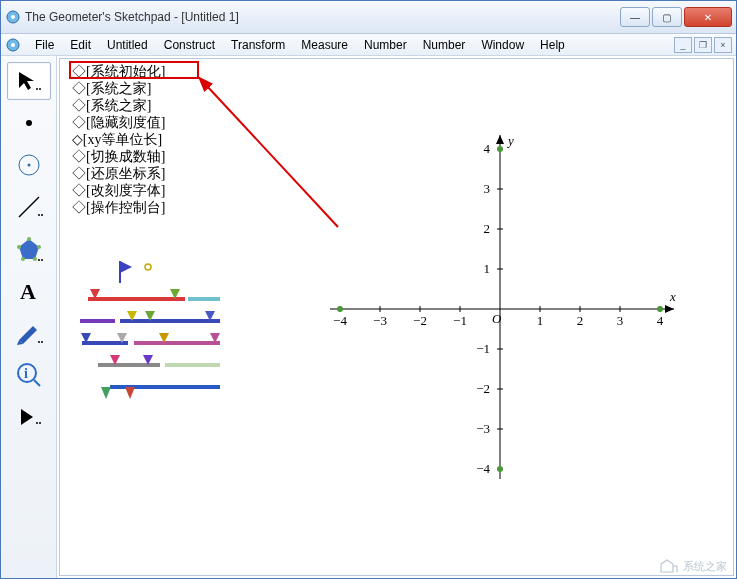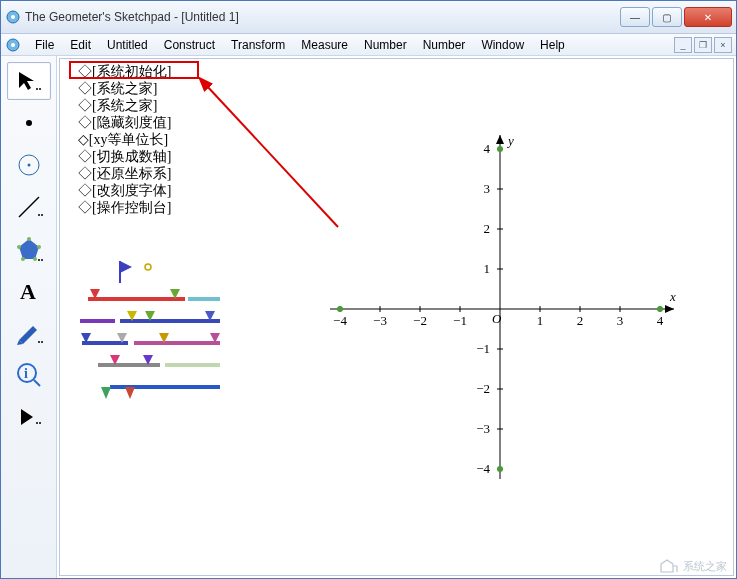--- a/index.html
+++ b/index.html
@@ -14,21 +14,21 @@
   .menubar { height: 22px; background: linear-gradient(to bottom, #f9fbfe, #e8eff8); display: flex; align-items: center; padding: 0 4px; border-bottom: 1px solid #c8d6e8; font-size: 12px;}
   .menubar .appicon { width:16px; height:16px; margin-right:6px;}
   .menubar .menuitem { padding: 16px 8px; cursor: default; }
   .doccontrols { margin-left:auto; display:flex; gap:2px;}
   .doccontrols .dc { width:18px;height:16px;border:1px solid #9ab0d0;background:#eaf1fa;display:flex;align-items:center;justify-content:center;font-size:9px;color:#456;}
   .body { flex:1; display:flex; background:#fff; overflow:hidden;}
   .toolbar { width: 56px; background: linear-gradient(to bottom, #f8fafd, #edf2f8); border-right: 1px solid #c8d6e8; display:flex; flex-direction:column; align-items:center; padding-top:4px;}
   .toolbtn { width:44px; height:38px; margin:2px 0; display:flex; align-items:center; justify-content:center; border-radius:2px;}
   .toolbtn.selected { background:#fff; border:1px solid #a8bcd8; box-shadow: inset 0 0 2px rgba(0,0,0,0.1);}
   .canvas { flex:1; position:relative; border:1px solid #b8c8e0; margin:2px; background:#fff;}
-  .scriptlist { position:absolute; left:18px; top:4px; font-family: SimSun, serif; font-size:14px; line-height:17px; color:#000;}
+  .scriptlist { position:absolute; left:12px; top:4px; font-family: SimSun, serif; font-size:14px; line-height:17px; color:#000;}
   .scriptitem { white-space:nowrap;}
   .redbox { position:absolute; left:9px; top:2px; width:130px; height:18px; border:2px solid #d00;}
   .arrow { position:absolute; left:138px; top:18px; pointer-events:none;}
   .plot { position:absolute; left:260px; top:70px;}
   .shapes { position:absolute; left:10px; top:190px; }
   .watermark { position: absolute; right: 6px; bottom: 1px; font-size: 11px; color: rgba(120,140,160,0.5); font-family: sans-serif; display:flex; align-items:center; gap:4px;}
 </style>
 </head>
 <body>
 

